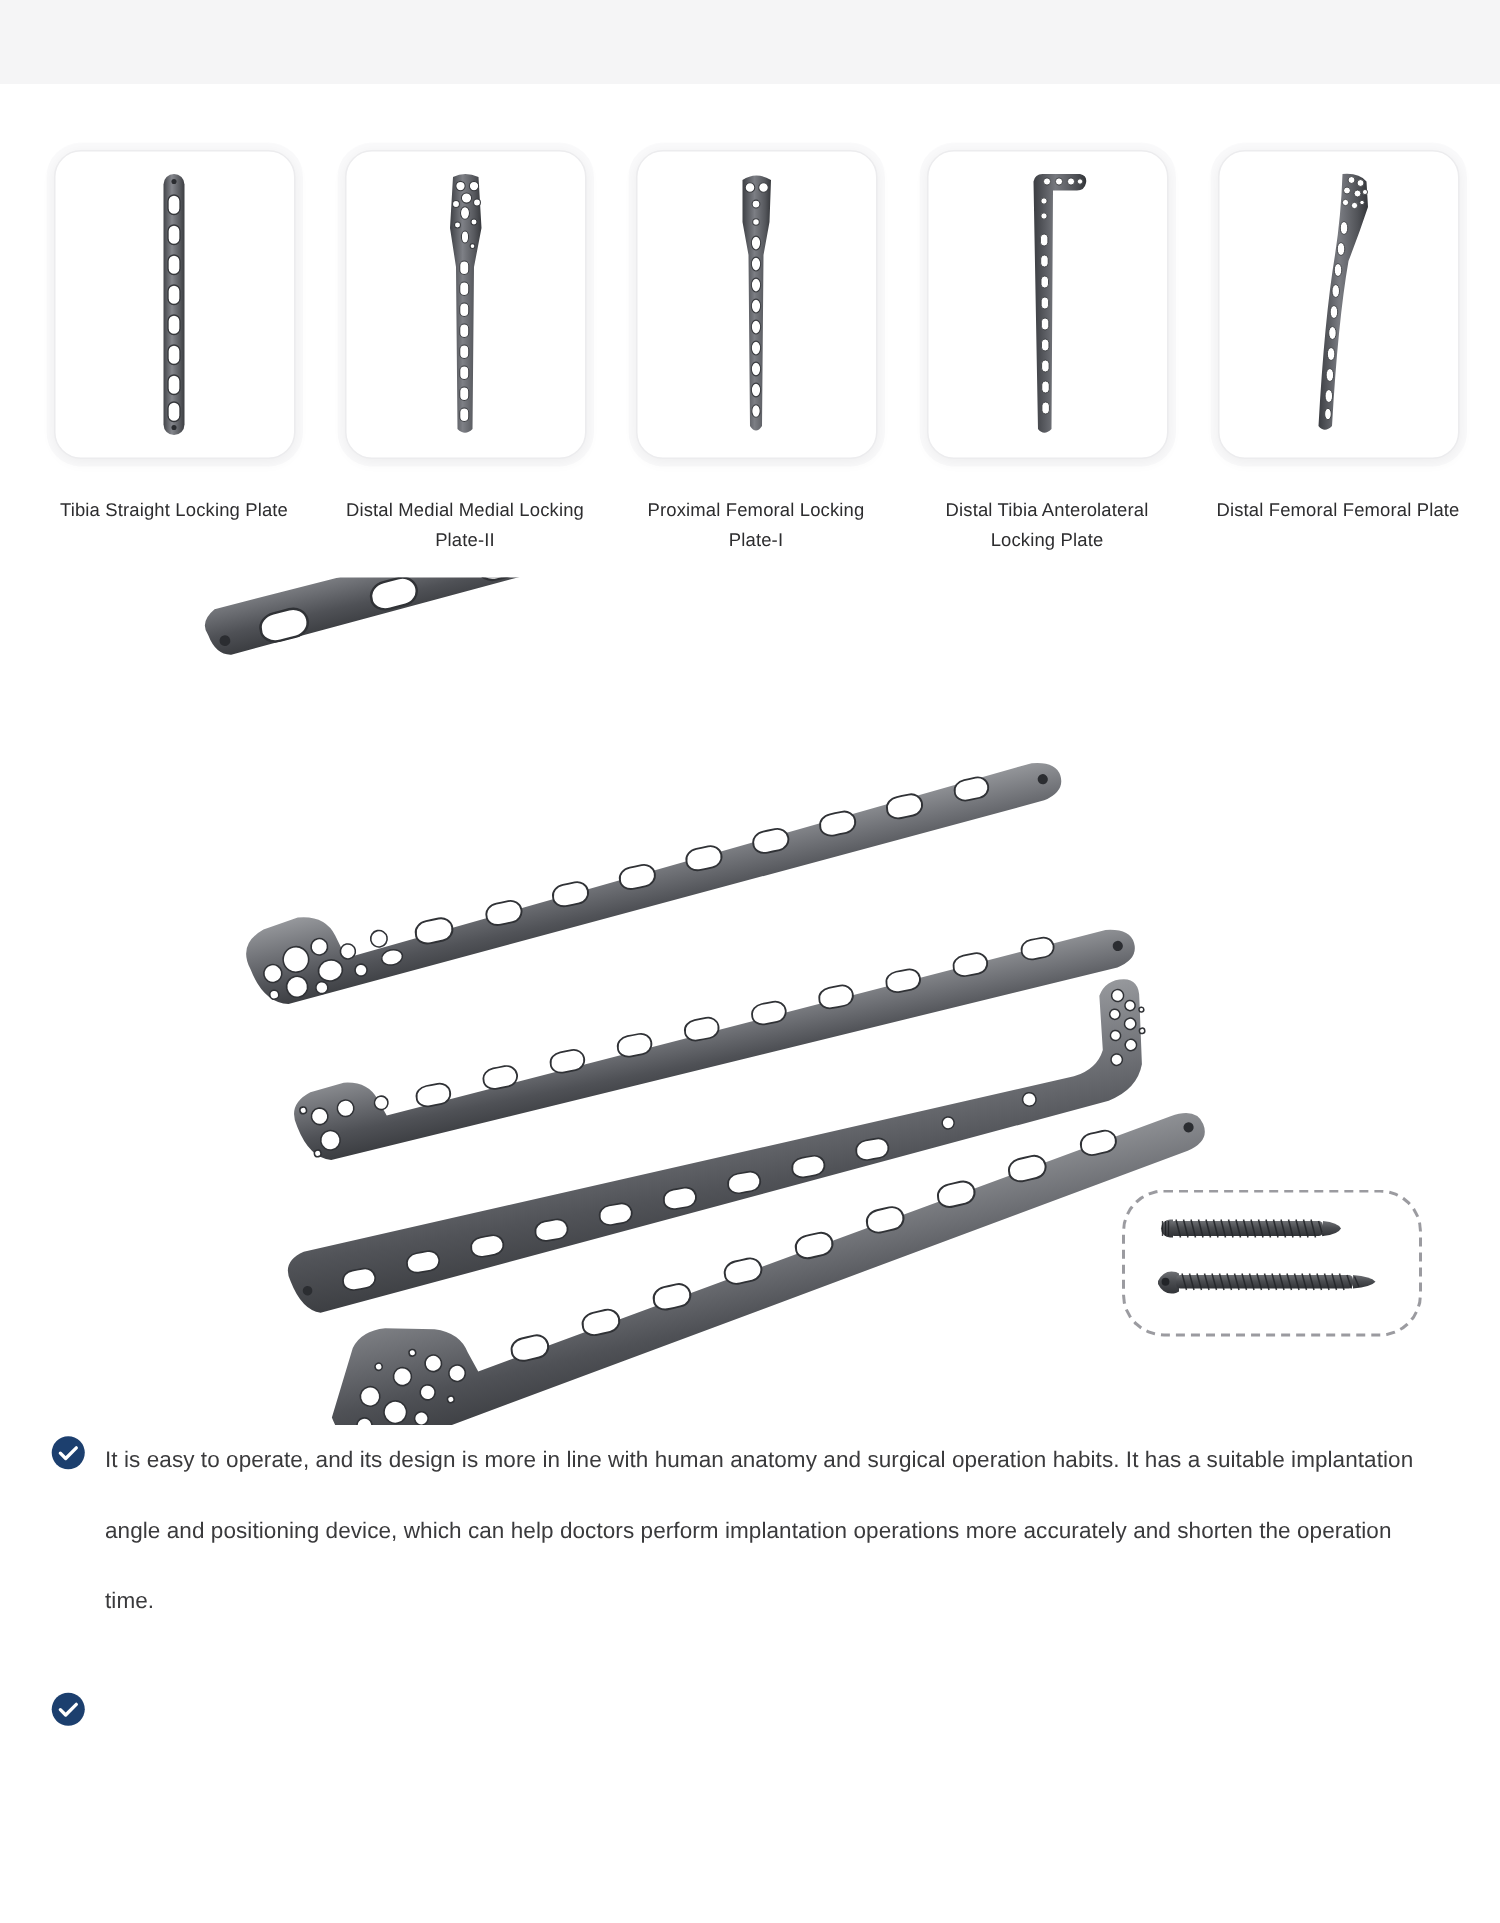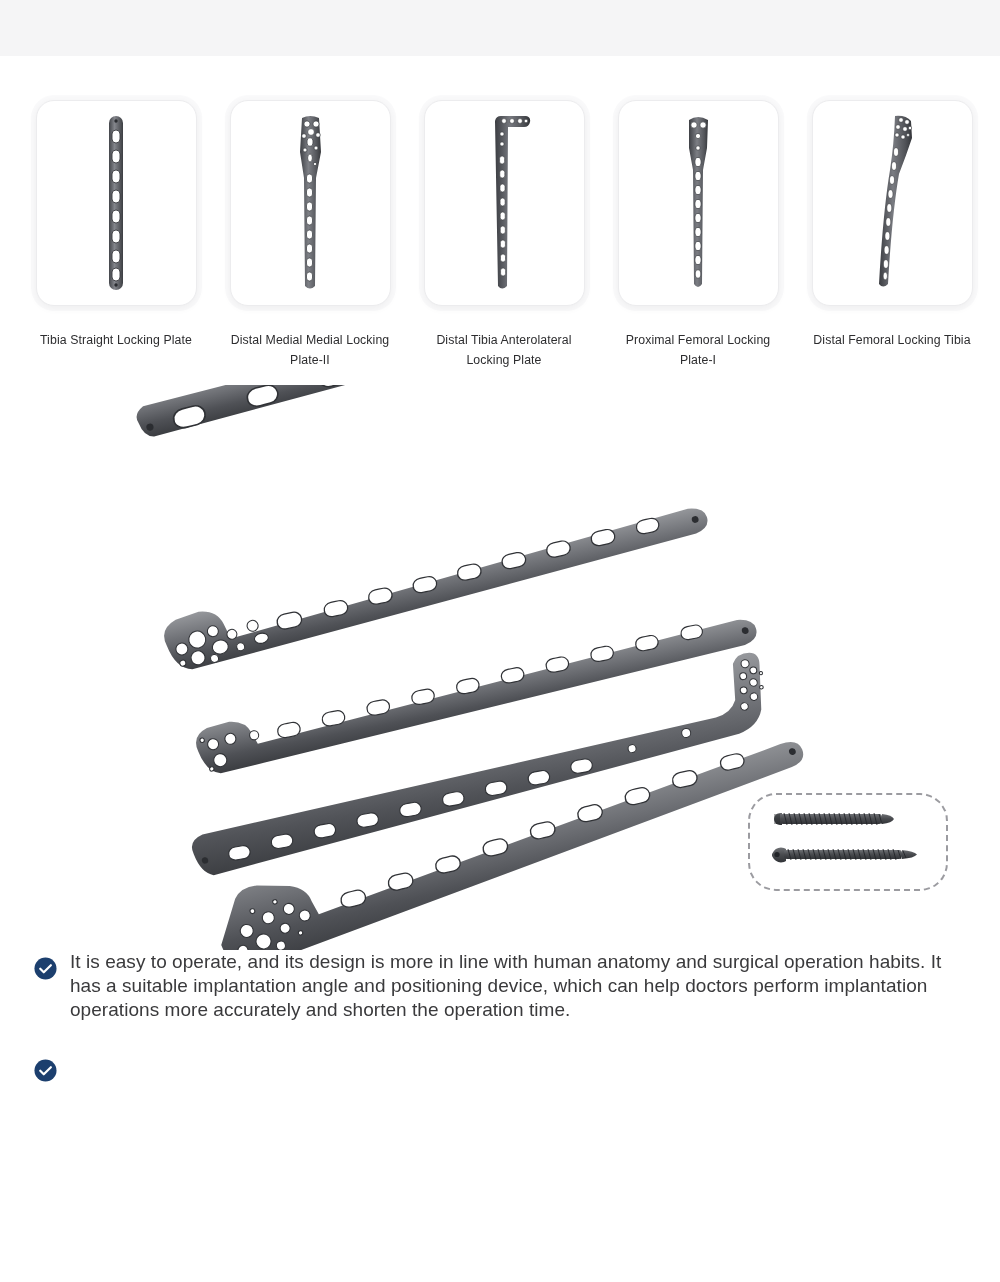--- a/index.html
+++ b/index.html
@@ -98,22 +98,22 @@
     align-items: flex-start;
     margin-bottom: 30px;
   }
   .check-icon {
     flex: 0 0 auto;
     width: 23px; height: 23px;
     margin-top: 7px;
     margin-right: 13px;
   }
   .feature-text {
-    font-size: 19px;
-    line-height: 24px;
+    font-size: 15px;
+    line-height: 47px;
     color: #3a3a3c;
     letter-spacing: 0.05px;
     max-width: 895px;
   }
 </style>
 </head>
 <body>
 
 <div class="top-band"></div>
 
@@ -194,20 +194,54 @@
         </g>
       </svg>
     </div>
     <div class="thumb-label">Distal Medial Medial Locking Plate-II</div>
   </div>
 
   <div class="thumb-cell">
     <div class="thumb-card">
       <svg width="140" height="190" viewBox="0 0 140 190">
         <defs>
+          <linearGradient id="mg3" x1="0" y1="0" x2="1" y2="0">
+            <stop offset="0" stop-color="#3e4045"></stop>
+            <stop offset="0.42" stop-color="#7c7e84"></stop>
+            <stop offset="0.8" stop-color="#54565b"></stop>
+            <stop offset="1" stop-color="#35373b"></stop>
+          </linearGradient>
+        </defs>
+        <path d="M61 12 Q70 6 80 12 L79 40 L75 62 L74 176 Q70 182 66 176 L65 62 L61 40 Z" fill="url(#mg3)"></path>
+        <g fill="#ffffff" stroke="#3a3c40" stroke-width="0.7">
+          <circle cx="66" cy="17" r="3.2"></circle>
+          <circle cx="75" cy="17" r="3.2"></circle>
+          <circle cx="70" cy="28" r="2.6"></circle>
+          <circle cx="70" cy="40" r="2.2"></circle>
+        </g>
+        <g fill="#ffffff" stroke="#3a3c40" stroke-width="0.7">
+          <ellipse cx="70" cy="54" rx="3.1" ry="4.6"></ellipse>
+          <ellipse cx="70" cy="68" rx="3.1" ry="4.6"></ellipse>
+          <ellipse cx="70" cy="82" rx="3.1" ry="4.6"></ellipse>
+          <ellipse cx="70" cy="96" rx="3.1" ry="4.6"></ellipse>
+          <ellipse cx="70" cy="110" rx="3.1" ry="4.6"></ellipse>
+          <ellipse cx="70" cy="124" rx="3.1" ry="4.6"></ellipse>
+          <ellipse cx="70" cy="138" rx="3.1" ry="4.6"></ellipse>
+          <ellipse cx="70" cy="152" rx="3.1" ry="4.6"></ellipse>
+          <ellipse cx="70" cy="166" rx="2.8" ry="4.2"></ellipse>
+        </g>
+      </svg>
+    </div>
+    <div class="thumb-label">Proximal Femoral Locking Plate-I</div>
+  </div>
+
+  <div class="thumb-cell">
+    <div class="thumb-card">
+      <svg width="140" height="190" viewBox="0 0 140 190">
+        <defs>
           <linearGradient id="mg4" x1="0" y1="0" x2="1" y2="0">
             <stop offset="0" stop-color="#3b3d42"></stop>
             <stop offset="0.42" stop-color="#77797f"></stop>
             <stop offset="0.8" stop-color="#4f5156"></stop>
             <stop offset="1" stop-color="#323438"></stop>
           </linearGradient>
         </defs>
         <path d="M61 13 Q62 8 67 8 L92 8 Q97 9 96 14 Q95 19 90 19 L74 19 L73 178 Q68 183 64 178 Z" fill="url(#mg4)"></path>
         <g fill="#ffffff" stroke="#3a3c40" stroke-width="0.6">
           <circle cx="70" cy="13" r="2.4"></circle>
@@ -224,54 +258,20 @@
           <rect x="66.1" y="90" width="5" height="8" rx="2.5"></rect>
           <rect x="66.2" y="104" width="5" height="8" rx="2.5"></rect>
           <rect x="66.3" y="118" width="5" height="8" rx="2.5"></rect>
           <rect x="66.4" y="132" width="5" height="8" rx="2.5"></rect>
           <rect x="66.5" y="146" width="5" height="8" rx="2.5"></rect>
           <rect x="66.6" y="160" width="5" height="8" rx="2.5"></rect>
         </g>
       </svg>
     </div>
     <div class="thumb-label">Distal Tibia Anterolateral Locking Plate</div>
-  </div>
-
-  <div class="thumb-cell">
-    <div class="thumb-card">
-      <svg width="140" height="190" viewBox="0 0 140 190">
-        <defs>
-          <linearGradient id="mg3" x1="0" y1="0" x2="1" y2="0">
-            <stop offset="0" stop-color="#3e4045"></stop>
-            <stop offset="0.42" stop-color="#7c7e84"></stop>
-            <stop offset="0.8" stop-color="#54565b"></stop>
-            <stop offset="1" stop-color="#35373b"></stop>
-          </linearGradient>
-        </defs>
-        <path d="M61 12 Q70 6 80 12 L79 40 L75 62 L74 176 Q70 182 66 176 L65 62 L61 40 Z" fill="url(#mg3)"></path>
-        <g fill="#ffffff" stroke="#3a3c40" stroke-width="0.7">
-          <circle cx="66" cy="17" r="3.2"></circle>
-          <circle cx="75" cy="17" r="3.2"></circle>
-          <circle cx="70" cy="28" r="2.6"></circle>
-          <circle cx="70" cy="40" r="2.2"></circle>
-        </g>
-        <g fill="#ffffff" stroke="#3a3c40" stroke-width="0.7">
-          <ellipse cx="70" cy="54" rx="3.1" ry="4.6"></ellipse>
-          <ellipse cx="70" cy="68" rx="3.1" ry="4.6"></ellipse>
-          <ellipse cx="70" cy="82" rx="3.1" ry="4.6"></ellipse>
-          <ellipse cx="70" cy="96" rx="3.1" ry="4.6"></ellipse>
-          <ellipse cx="70" cy="110" rx="3.1" ry="4.6"></ellipse>
-          <ellipse cx="70" cy="124" rx="3.1" ry="4.6"></ellipse>
-          <ellipse cx="70" cy="138" rx="3.1" ry="4.6"></ellipse>
-          <ellipse cx="70" cy="152" rx="3.1" ry="4.6"></ellipse>
-          <ellipse cx="70" cy="166" rx="2.8" ry="4.2"></ellipse>
-        </g>
-      </svg>
-    </div>
-    <div class="thumb-label">Proximal Femoral Locking Plate-I</div>
   </div>
 
   <div class="thumb-cell">
     <div class="thumb-card">
       <svg width="140" height="190" viewBox="0 0 140 190">
         <defs>
           <linearGradient id="mg5" x1="0" y1="0" x2="1" y2="0">
             <stop offset="0" stop-color="#3b3d42"></stop>
             <stop offset="0.42" stop-color="#7a7c82"></stop>
             <stop offset="0.8" stop-color="#505257"></stop>
@@ -296,21 +296,21 @@
           <ellipse cx="68.5" cy="86" rx="2.5" ry="4.3"></ellipse>
           <ellipse cx="67.3" cy="100" rx="2.5" ry="4.3"></ellipse>
           <ellipse cx="66.3" cy="114" rx="2.5" ry="4.3"></ellipse>
           <ellipse cx="65.4" cy="128" rx="2.5" ry="4.3"></ellipse>
           <ellipse cx="64.6" cy="142" rx="2.5" ry="4.3"></ellipse>
           <ellipse cx="63.9" cy="156" rx="2.5" ry="4.3"></ellipse>
           <ellipse cx="63.3" cy="168" rx="2.2" ry="3.8"></ellipse>
         </g>
       </svg>
     </div>
-    <div class="thumb-label">Distal Femoral Locking Tibia</div>
+    <div class="thumb-label">Distal Femoral Femoral Plate</div>
   </div>
 
 </div>
 
 <div class="hero">
   <svg width="1000" height="565" viewBox="0 0 1000 565">
     <defs>
       <linearGradient id="pg" x1="0" y1="0" x2="0" y2="1">
         <stop offset="0" stop-color="#8e9094"></stop>
         <stop offset="0.35" stop-color="#6e7075"></stop>

